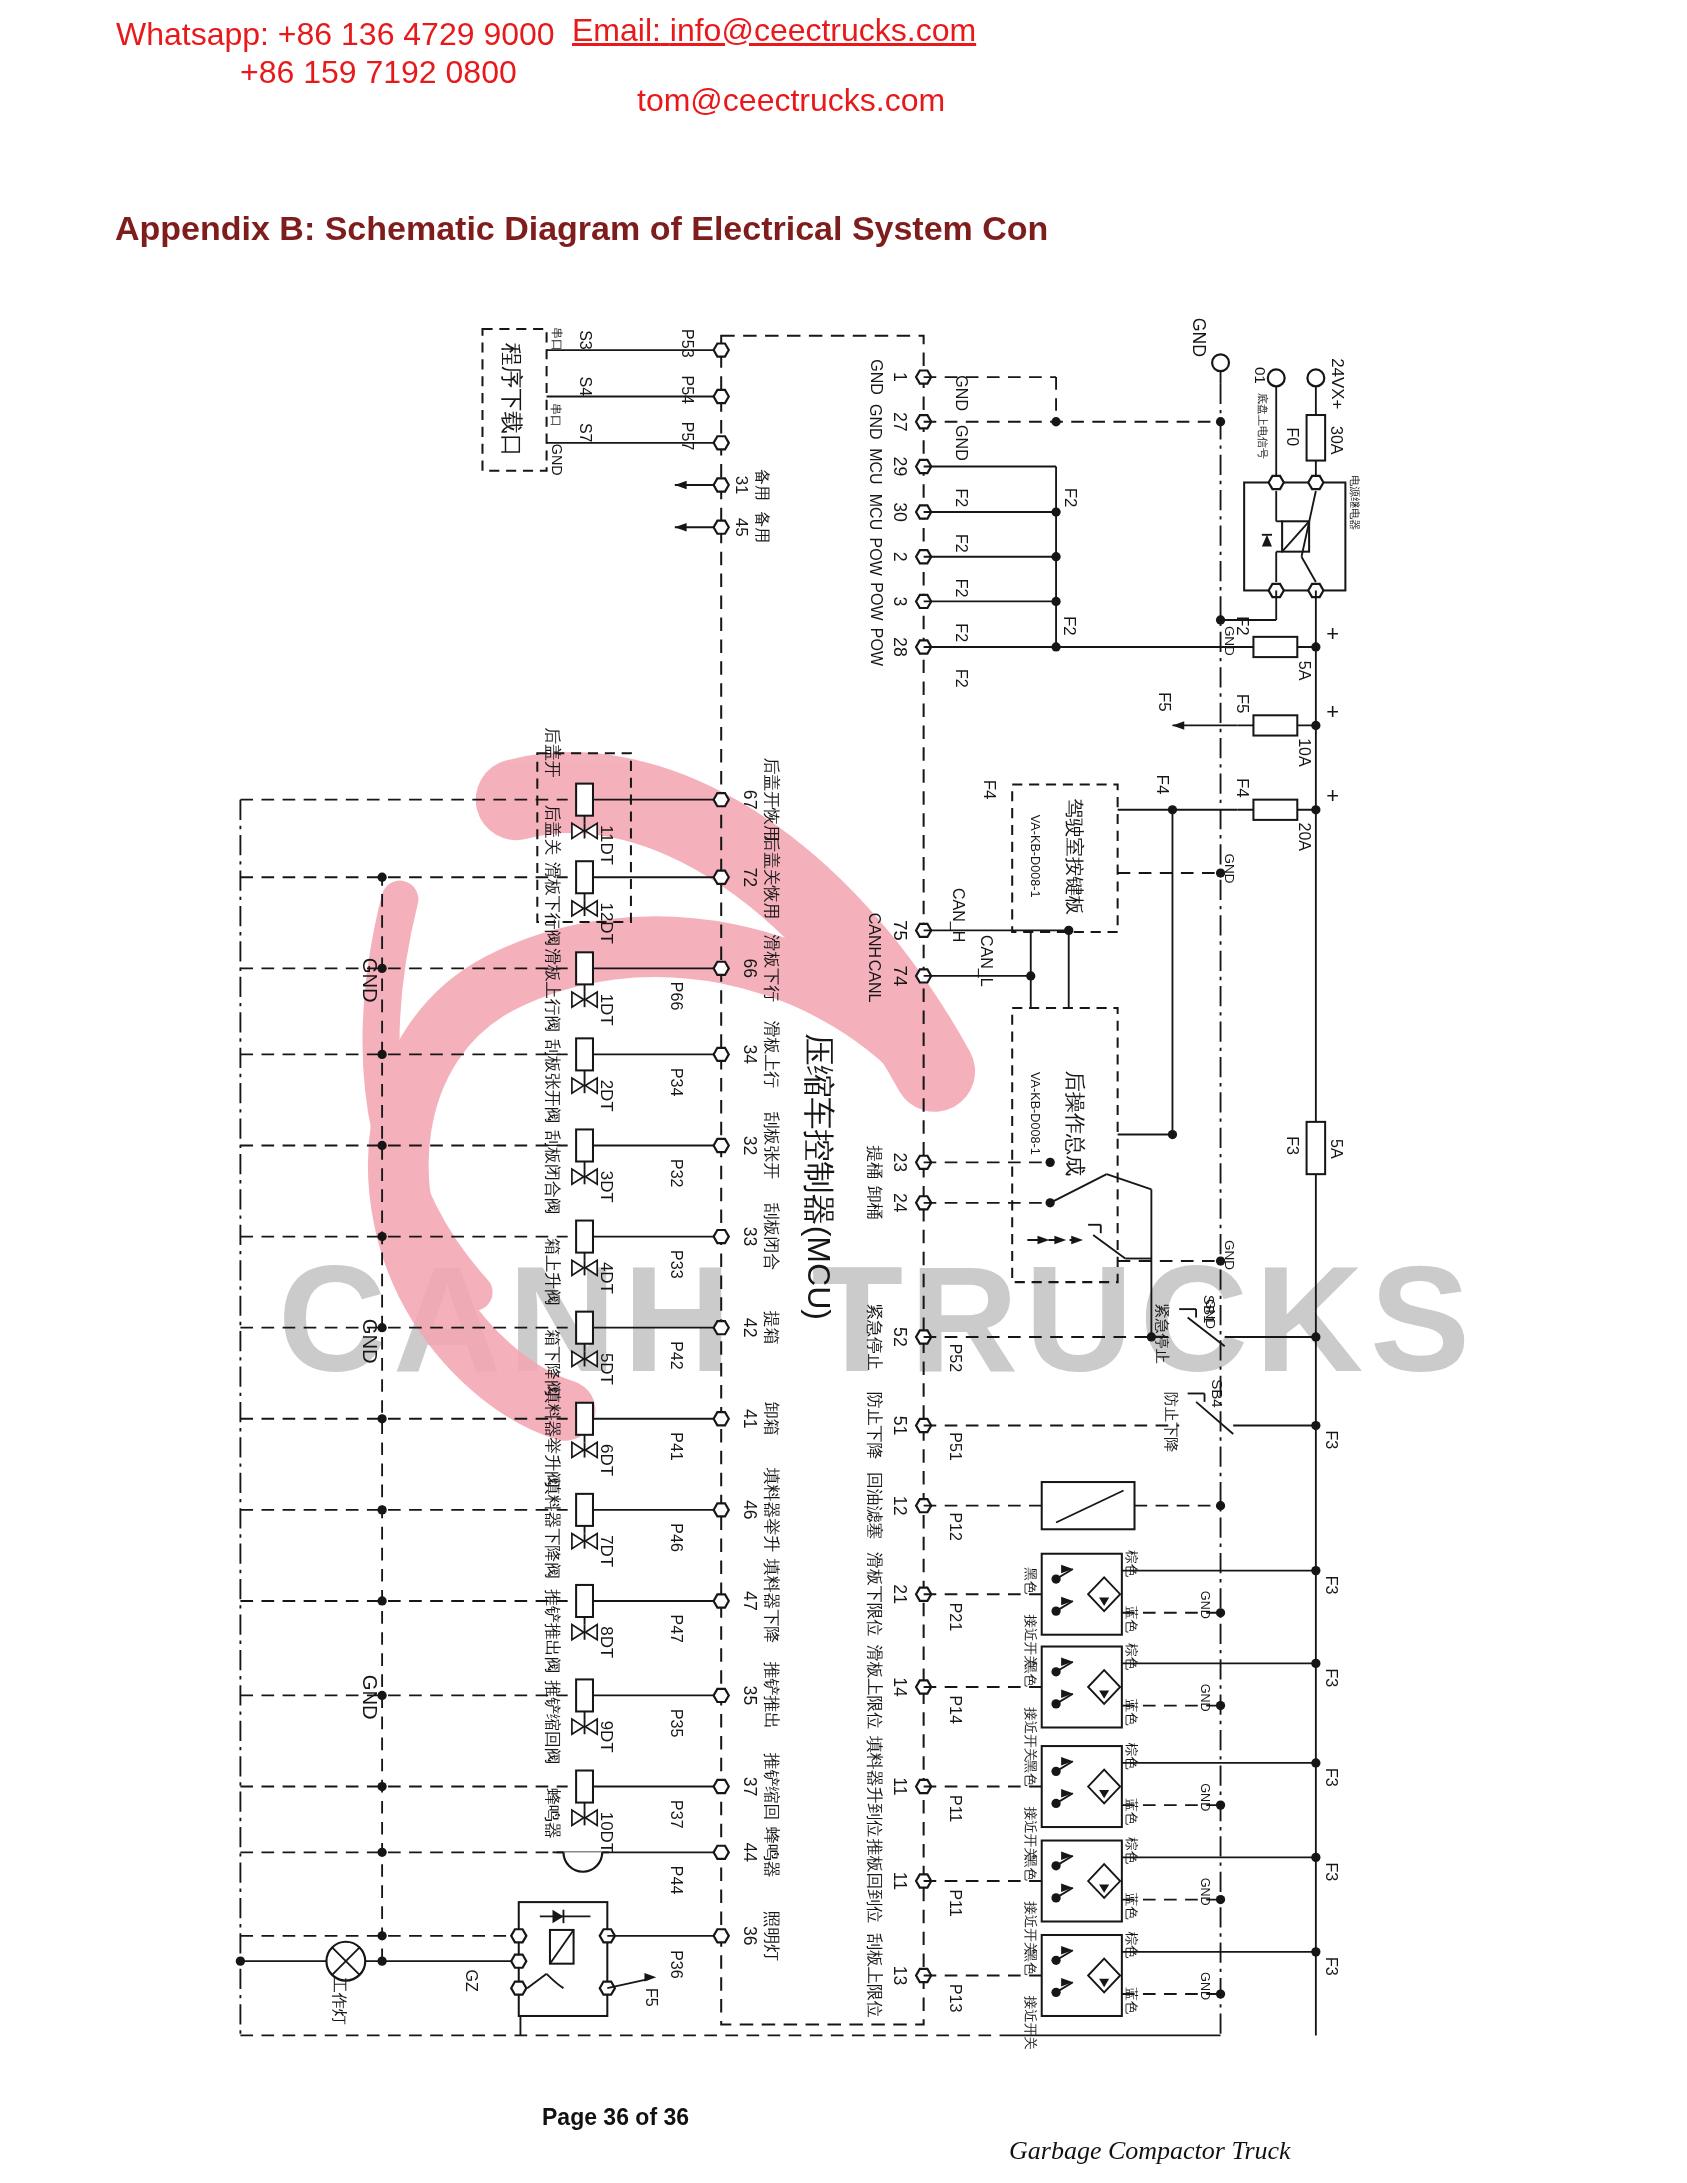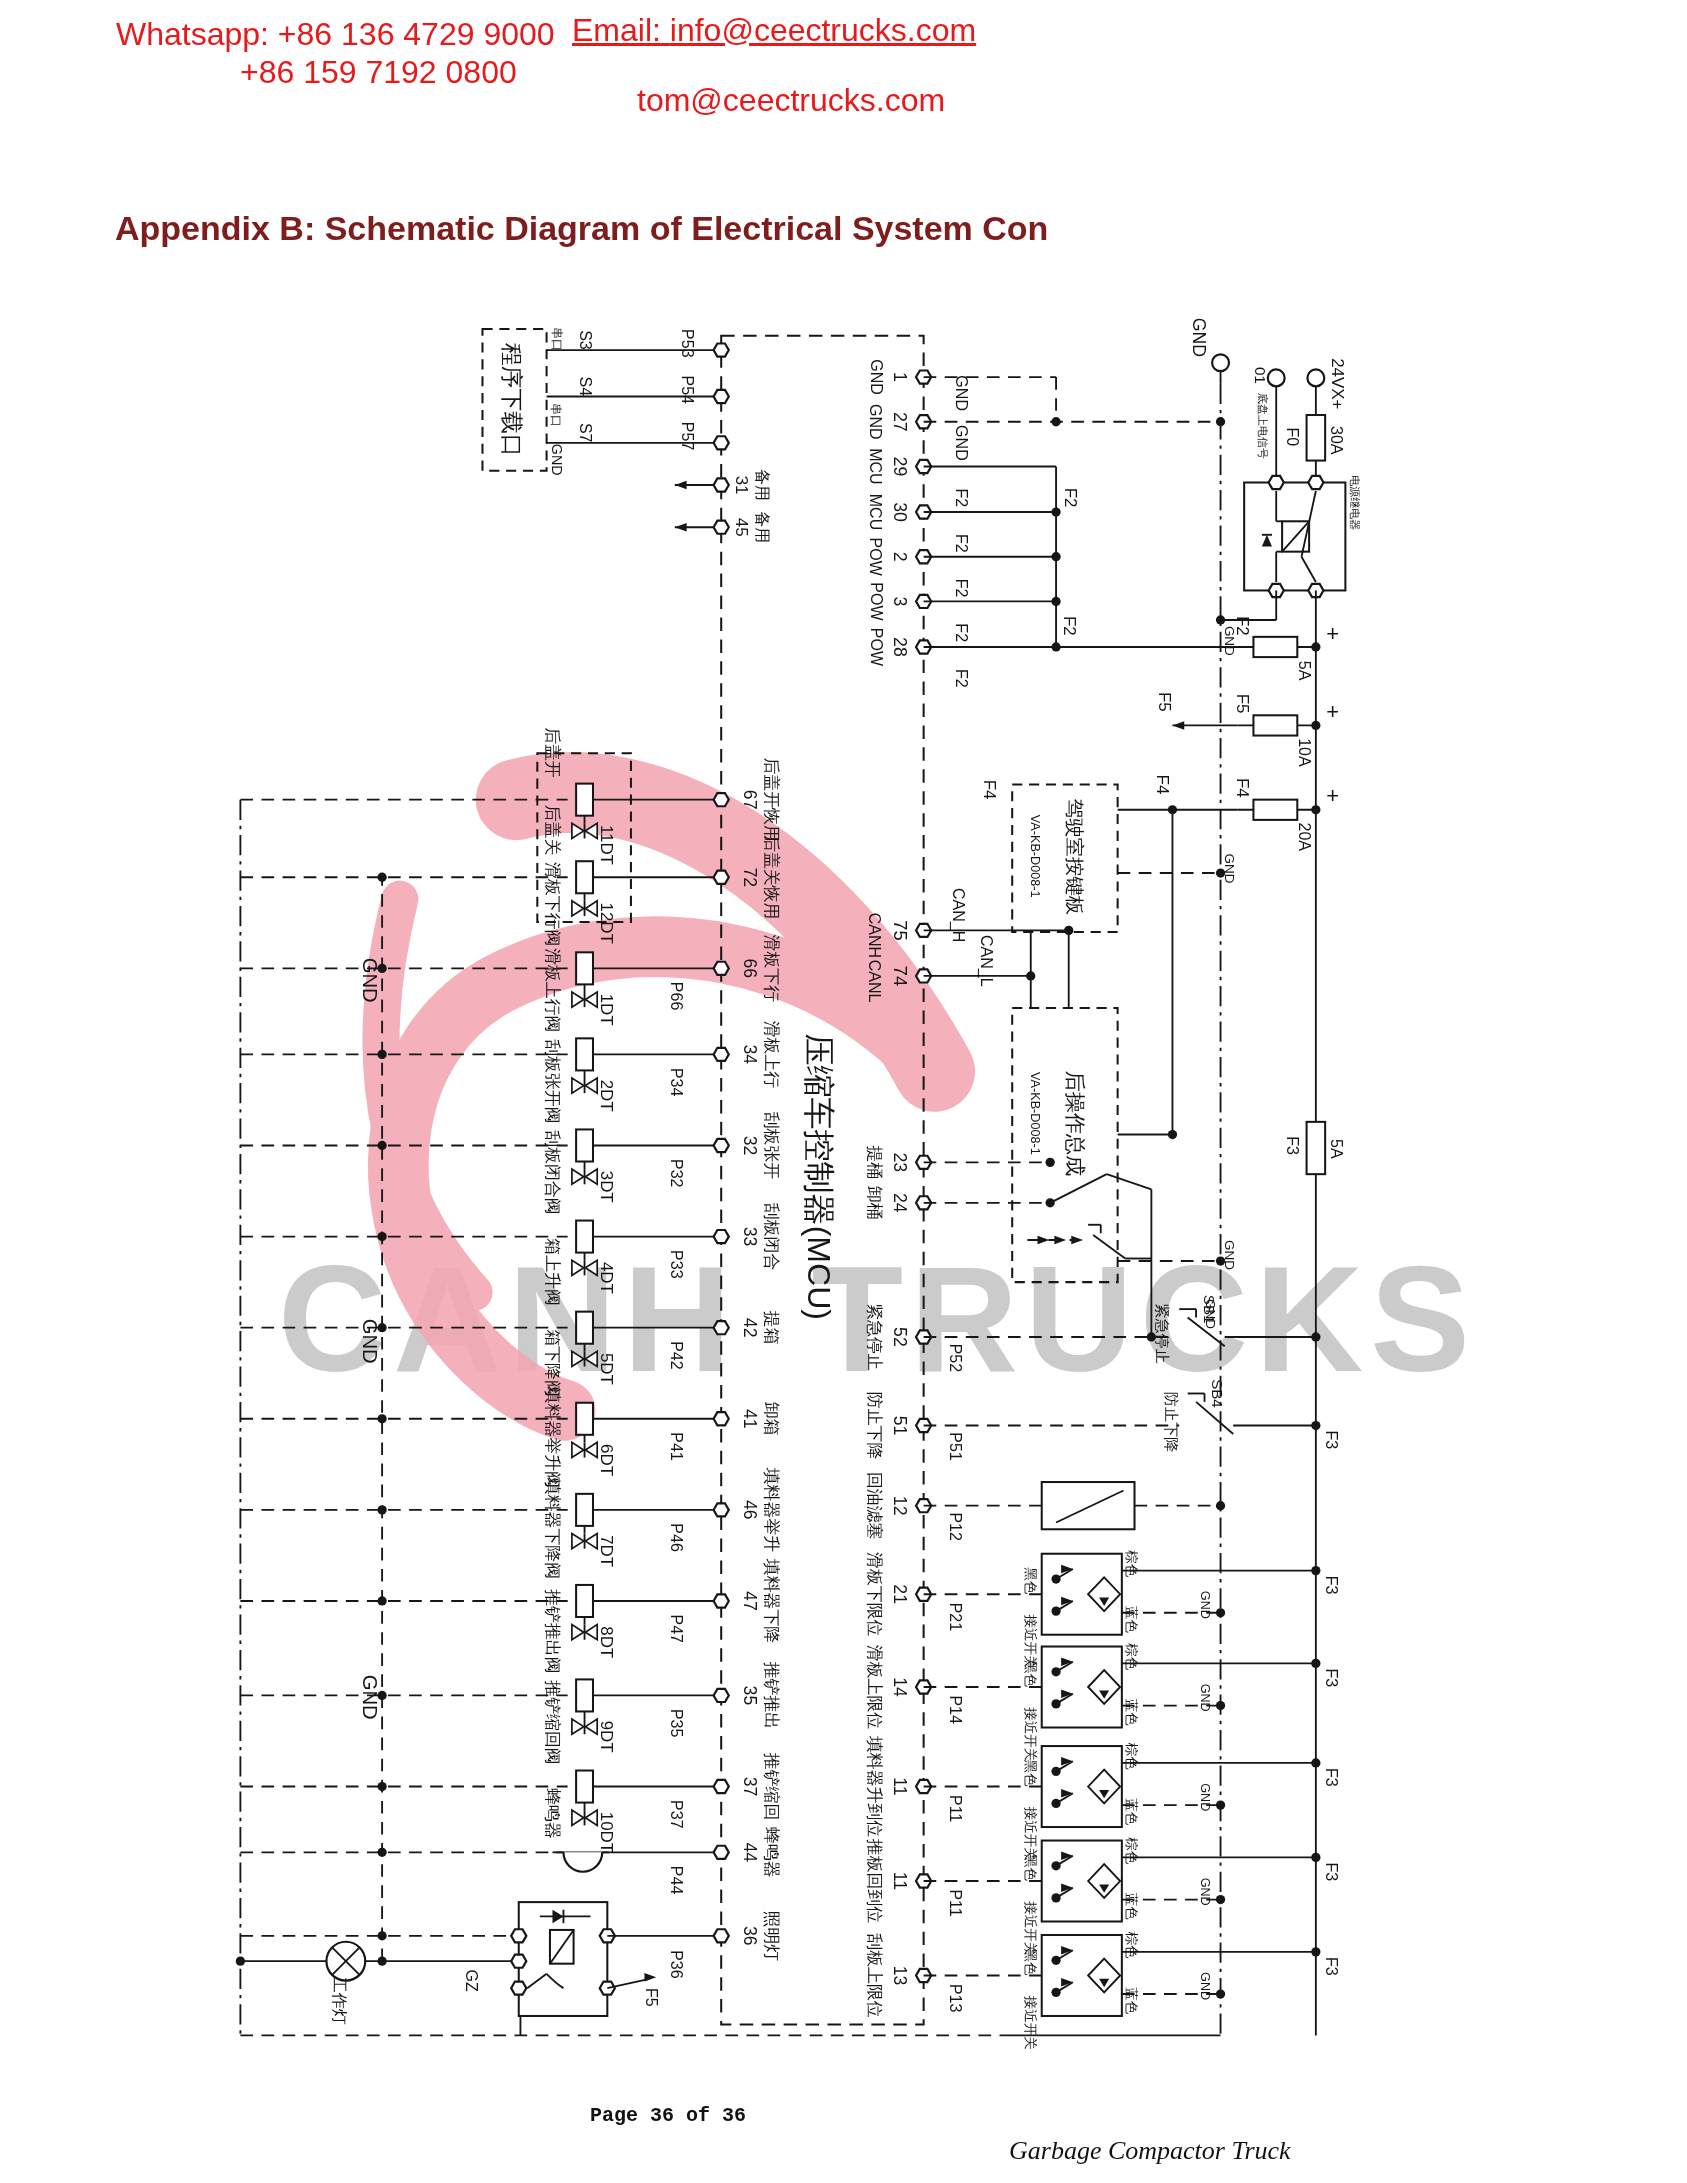--- a/index.html
+++ b/index.html
@@ -5,21 +5,21 @@
   html,body{margin:0;padding:0;background:#ffffff;}
   body{width:1687px;height:2183px;position:relative;overflow:hidden;
        font-family:"Liberation Sans", sans-serif;color:#111;}
   .hdr{position:absolute;top:11.8px;left:0;width:100%;font-size:32px;color:#e8191b;}
   .hdr .row{position:absolute;white-space:nowrap;}
   .title{position:absolute;left:115px;top:209px;font-size:34px;font-weight:bold;color:#7f1d1d;white-space:nowrap;}
   .wm-text{position:absolute;left:278px;top:1233px;font-size:150px;font-weight:bold;
            color:#cbcbcb;letter-spacing:6.7px;word-spacing:25px;white-space:nowrap;z-index:1;}
   #schematic-svg{position:absolute;left:0;top:0;z-index:3;}
   .swoosh-svg{position:absolute;left:0;top:0;z-index:2;}
-  .footer-page{position:absolute;left:590px;top:2104px;font-size:20px;font-weight:bold;font-family:Liberation Mono, monospace;}
+  .footer-page{position:absolute;left:542px;top:2104px;font-size:23px;font-weight:bold;}
   .footer-doc{position:absolute;left:1009px;top:2101px;font-size:26px;font-style:italic;
               font-family:"Liberation Serif", serif;margin-top:35px;}
   text{font-family:"Liberation Sans", sans-serif;}
 </style>
 </head>
 <body>
 
 <div class="hdr">
   <div class="row" style="left:116px;top:4px;">
     <span>Whatsapp:</span>

